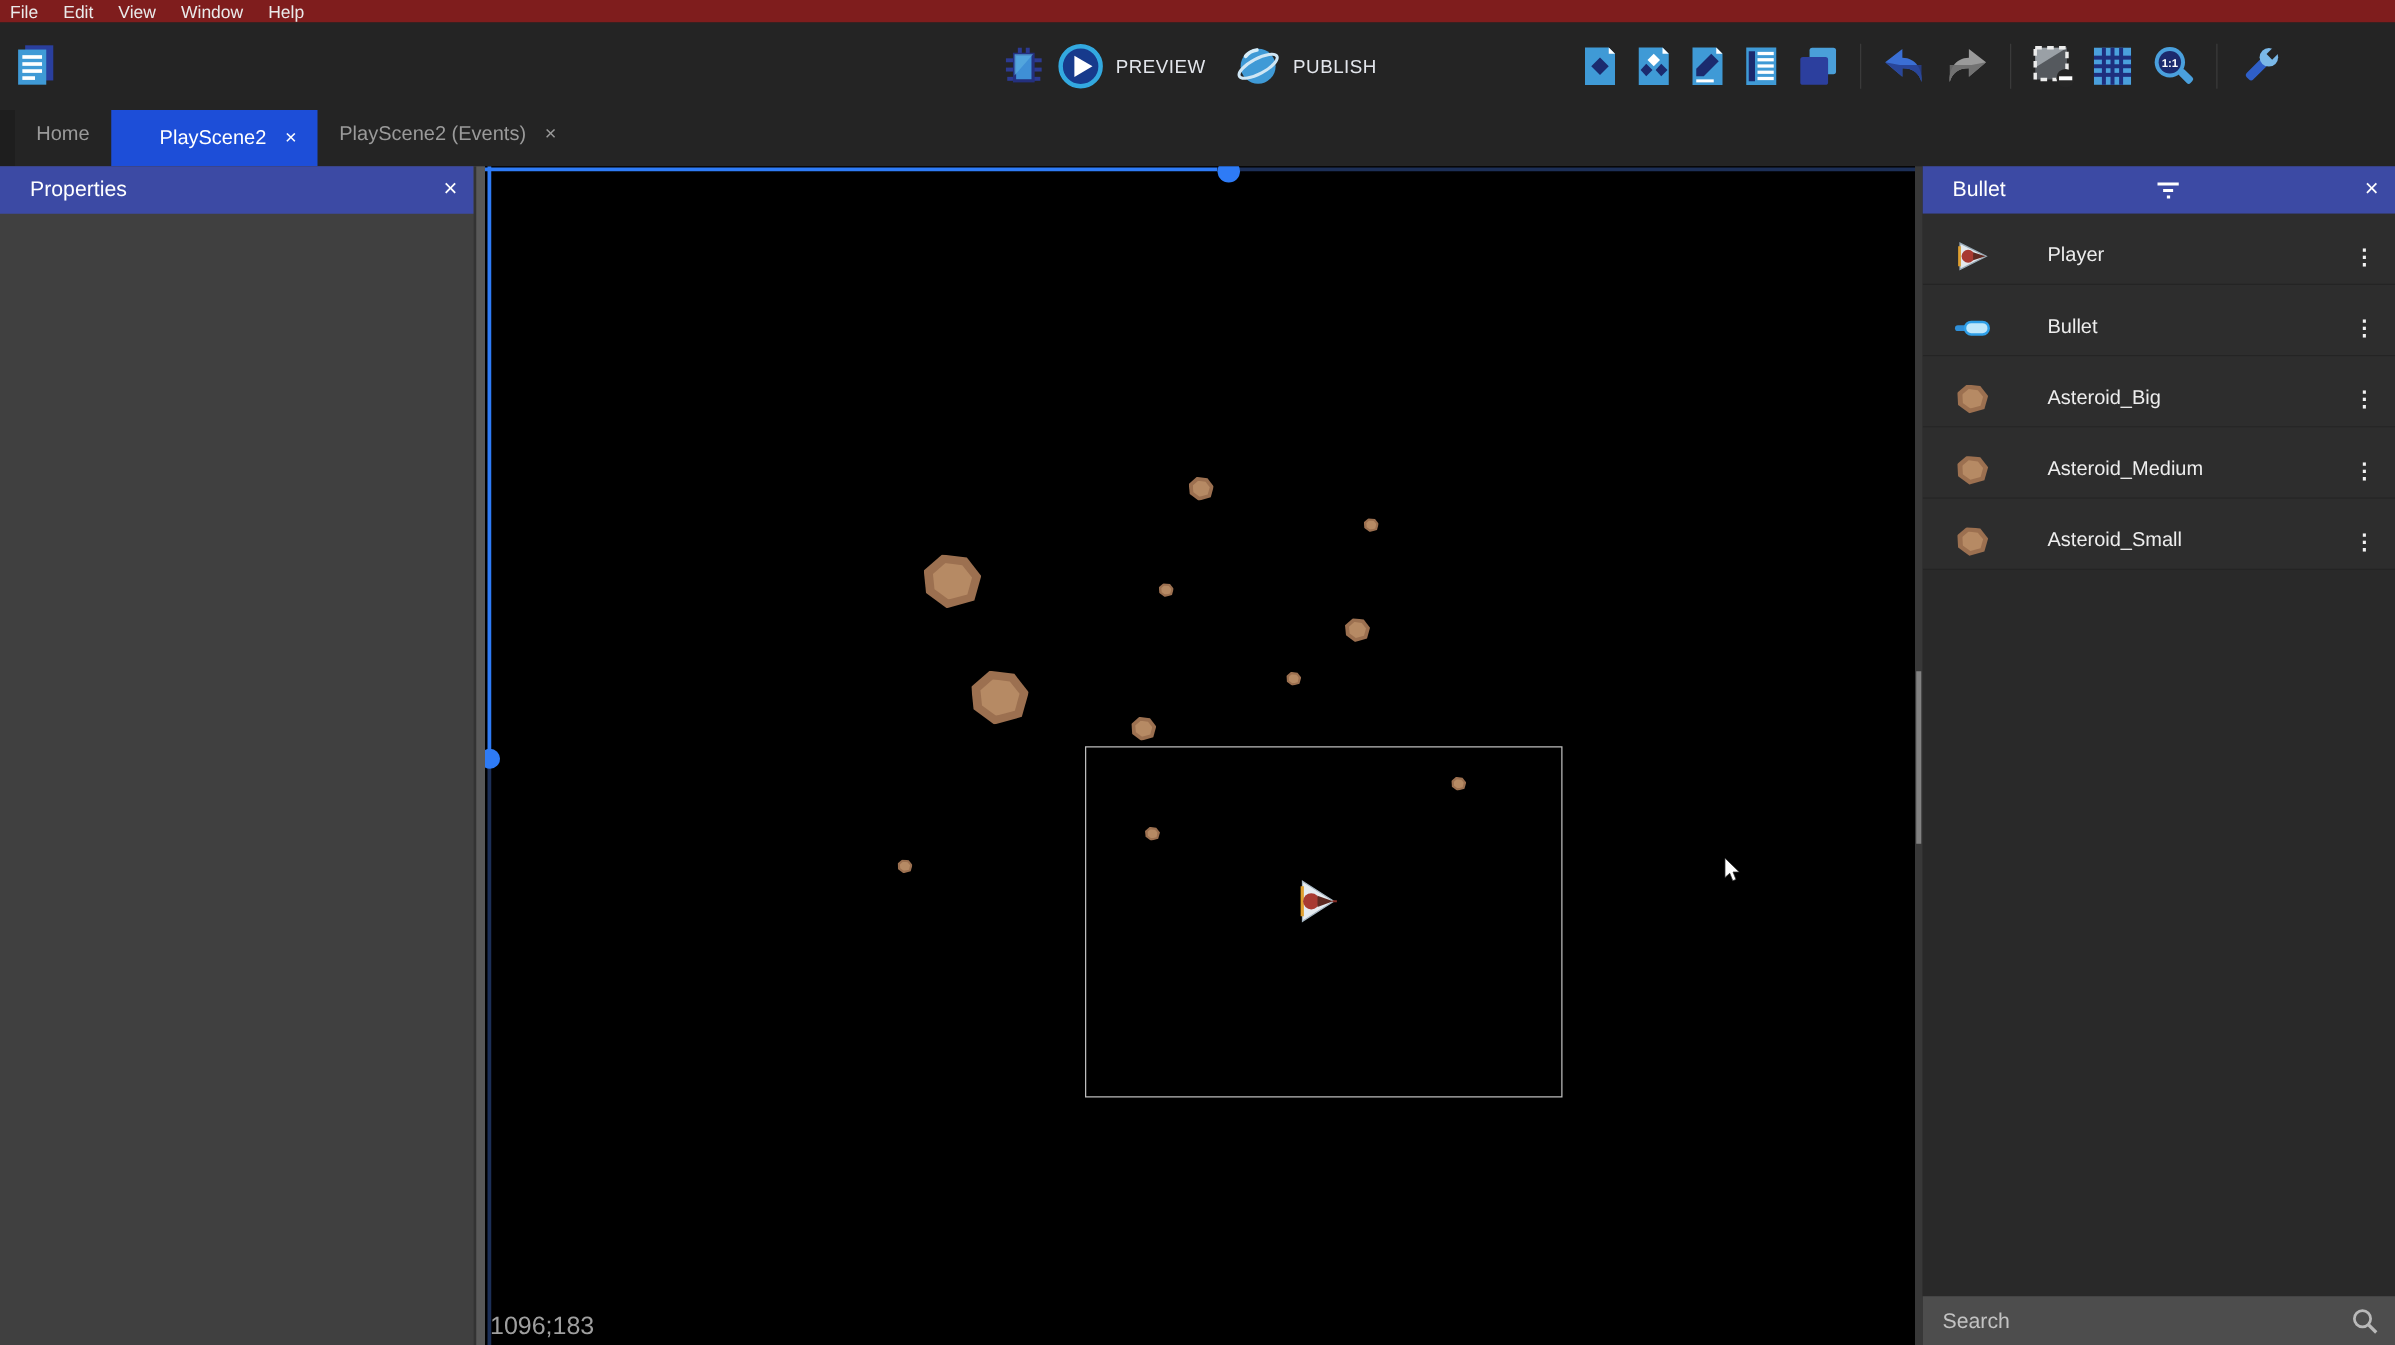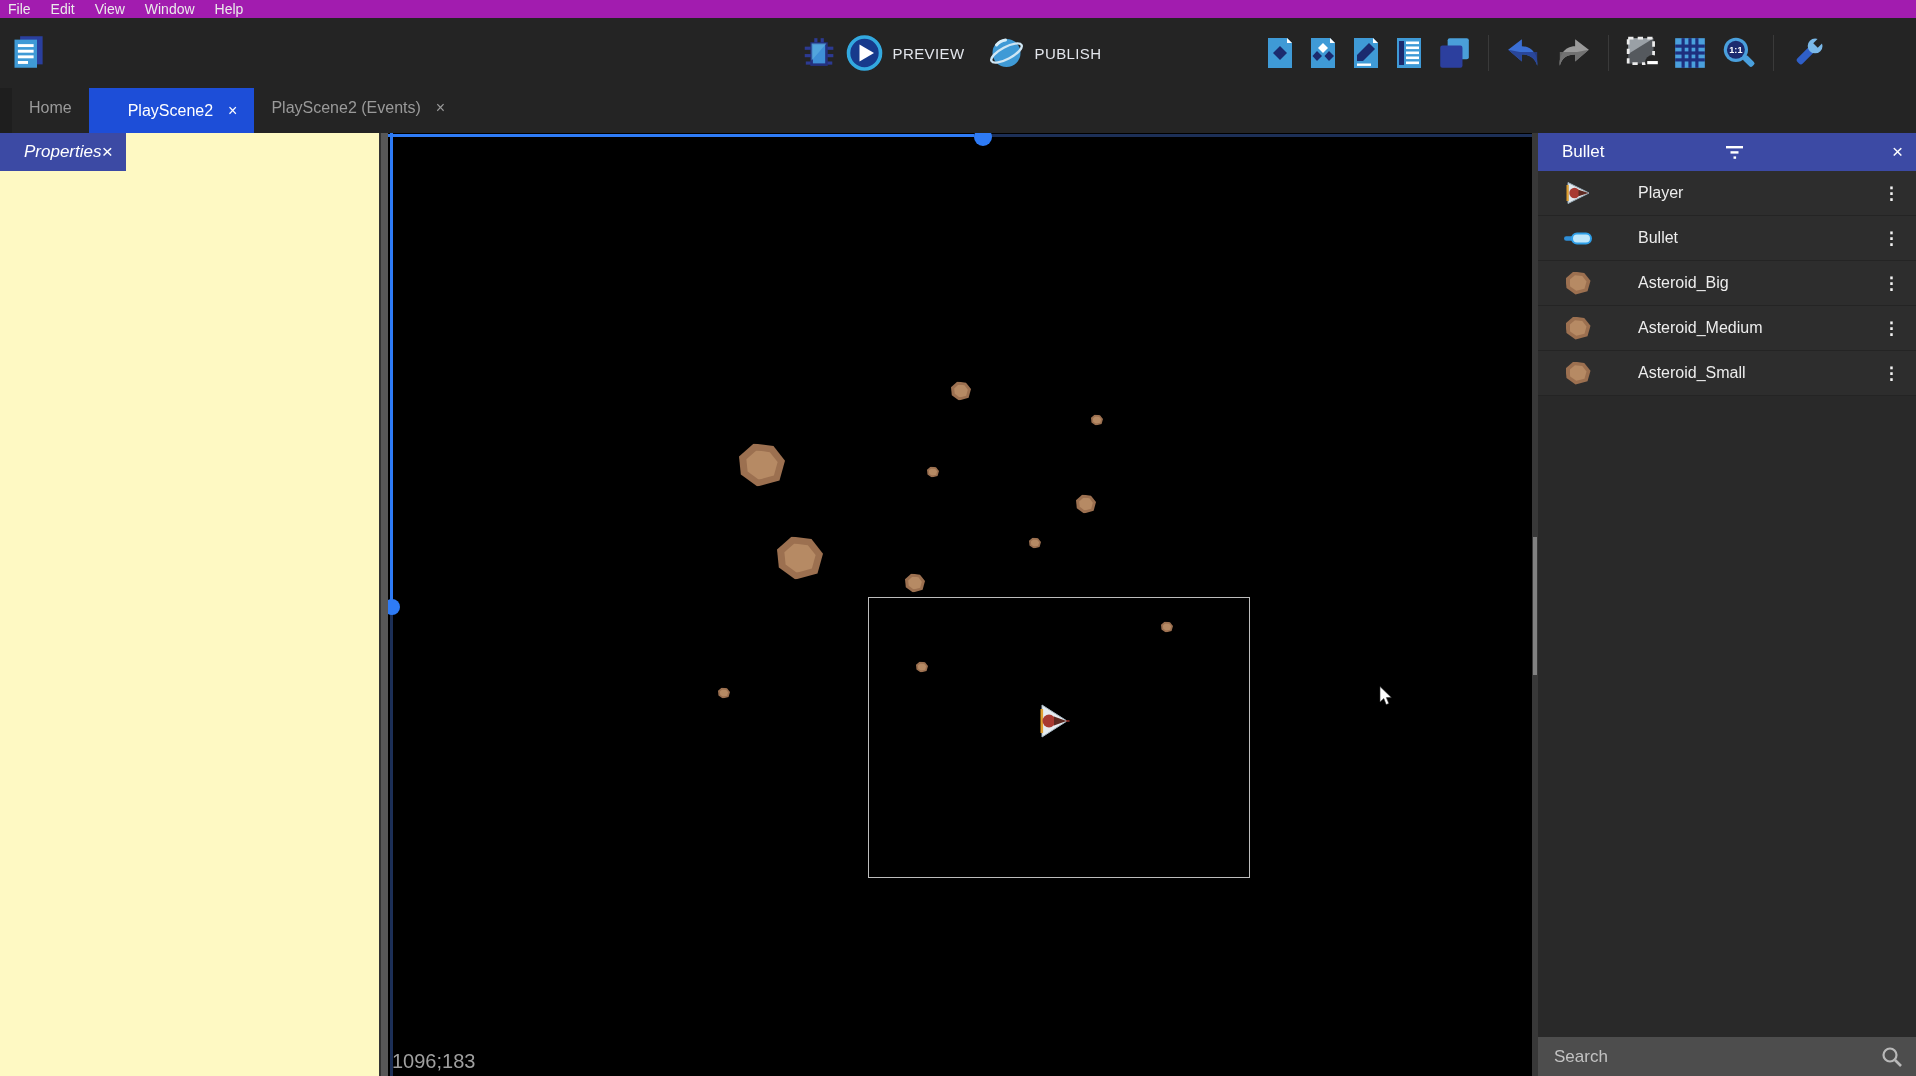--- a/index.html
+++ b/index.html
@@ -1,20 +1,20 @@
 <!DOCTYPE html>
 <html><head>
 <meta charset="utf-8">
 <style>
   html,body{margin:0;padding:0;background:#1e1e1e;}
   body{width:1916px;height:1076px;overflow:hidden;font-family:"Liberation Sans",sans-serif;-webkit-font-smoothing:antialiased;}
   #app{position:relative;width:1916px;height:1076px;background:#1e1e1e;display:flex;flex-direction:column;}
 
   
-  .menubar{height:18px;background:#a21caf;display:flex;align-items:center;padding-left:8px;flex:none;}
+  .menubar{height:18px;background:#7f1d1d;display:flex;align-items:center;padding-left:8px;flex:none;}
   .menu-item{color:#eaeaea;font-size:14px;line-height:18px;padding:0 10px;cursor:default;}
   .menu-item:first-child{padding-left:0;}
 
   
   .toolbar{height:70px;background:#242424;position:relative;flex:none;}
   .tb-left{position:absolute;left:10px;top:14px;}
   .tb-center{position:absolute;left:50%;top:0;height:70px;transform:translateX(-50%);display:flex;align-items:center;gap:9px;}
   .tb-label{color:#e3e6ec;font-size:15px;letter-spacing:.4px;margin-right:14px;}
   .tb-right{position:absolute;right:90px;top:0;height:70px;display:flex;align-items:center;gap:11px;text-align:right;}
   .tb-sep{width:1px;height:36px;background:#3a3a3a;margin:0 5px;}
@@ -26,21 +26,21 @@
   .tab.active{background:#1d4ed8;color:#ffffff;height:45px;padding-left:39px;}
   .tab-close{font-size:16px;line-height:16px;}
 
   
   .main{flex:1;display:flex;min-height:0;}
 
   .panel-header{height:38px;flex:none;background:#3c4aa4;color:#fff;display:flex;align-items:center;padding:0 13px 0 24px;font-size:17px;}
   .panel-close{margin-left:auto;font-size:19px;color:#fff;}
 
   
-  .properties{width:379px;flex:none;background:#fef9c3;display:flex;flex-direction:row;font-style:italic;}
+  .properties{width:379px;flex:none;background:#404040;display:flex;flex-direction:column;}
   .prop-empty{margin-top:430px;text-align:center;color:#8f8f8f;font-size:15.5px;line-height:22px;}
   .prop-strip{width:7px;flex:none;background:#585858;border-left:2px solid #333333;}
 
   
   .canvas{flex:1;position:relative;background:#000;overflow:hidden;min-width:0;}
   .h-line-bright{position:absolute;left:0;top:1px;width:586px;height:3px;background:#2e7bf6;}
   .h-line-dark{position:absolute;left:586px;top:1px;right:0;height:3px;background:#1c2f57;}
   .h-thumb{position:absolute;left:586px;top:-5px;width:18px;height:18px;border-radius:50%;background:#2e7bf6;}
   .v-line-bright{position:absolute;left:2px;top:0;width:3px;height:480px;background:#2e7bf6;}
   .v-line-dark{position:absolute;left:2px;top:480px;width:3px;bottom:0;background:#1c2f57;}
@@ -54,21 +54,21 @@
   .player-sprite{position:absolute;width:34px;height:36px;transform:translate(-50%,-50%);}
   .scene-cursor{position:absolute;width:14px;height:20px;}
 
   
   .canvas-divider{width:6px;flex:none;background:#383838;position:relative;}
   .divider-thumb{position:absolute;left:1px;top:404px;width:4px;height:138px;background:#818181;}
 
   
   .objects{width:378px;flex:none;background:#2d2d2d;display:flex;flex-direction:column;}
   .hdr-filter{margin-left:auto;margin-right:26px;display:flex;align-items:center;}
-  .obj-row{height:44px;flex:none;display:flex;align-items:center;padding:0 16px 0 25px;border-bottom:1px solid #242424;background:#2d2d2d;}
+  .obj-row{height:44px;flex:none;display:flex;align-items:center;padding:12px 16px 0 25px;border-bottom:1px solid #242424;background:#2d2d2d;}
   .obj-icon{width:30px;display:flex;justify-content:center;align-items:center;flex:none;}
   .obj-label{margin-left:45px;font-size:16px;color:#ededed;}
   .obj-dots{margin-left:auto;color:#f2f2f2;font-size:17px;font-weight:bold;line-height:17px;}
   .ast-icon{width:25px;height:23px;position:relative;background:#9c7050;
     clip-path:polygon(32% 0%,75% 6%,100% 40%,88% 86%,40% 100%,4% 72%,0% 30%);}
   .ast-icon::after{content:"";position:absolute;inset:16%;background:#b68a64;
     clip-path:polygon(32% 0%,75% 6%,100% 40%,88% 86%,40% 100%,4% 72%,0% 30%);}
   .add-row{height:44px;flex:none;display:flex;align-items:center;position:relative;background:#2d2d2d;}
   .add-label{flex:1;text-align:center;color:#9a9a9a;font-size:16.5px;}
   .add-plus{position:absolute;right:18px;top:4px;color:#ececec;font-size:30px;font-weight:300;line-height:34px;}

